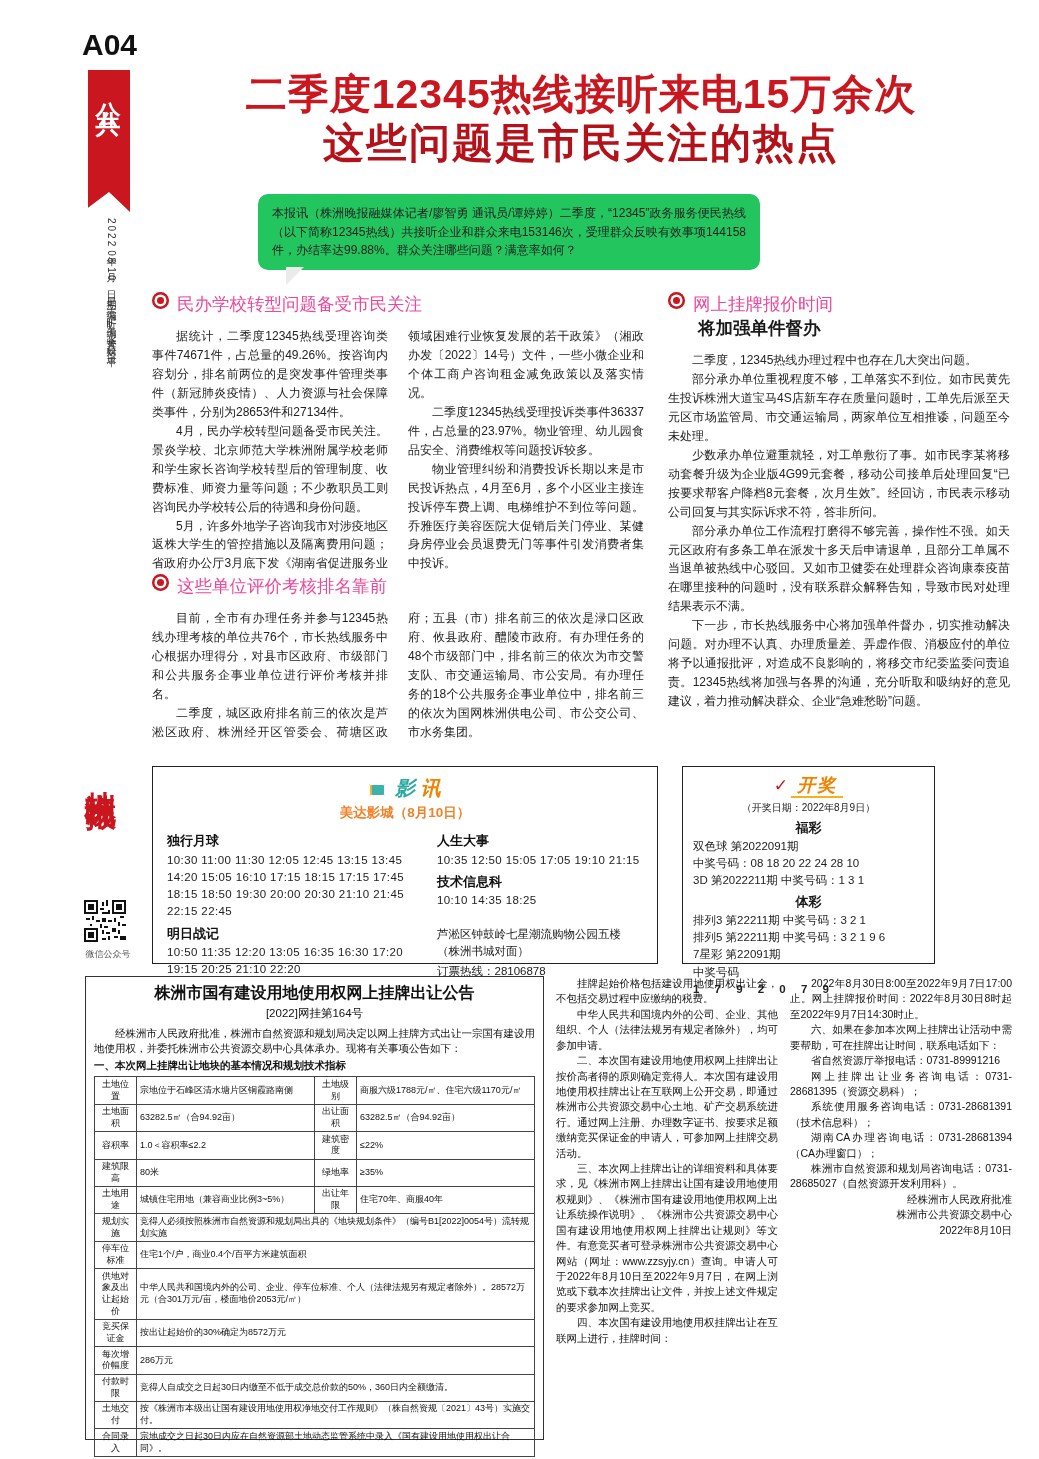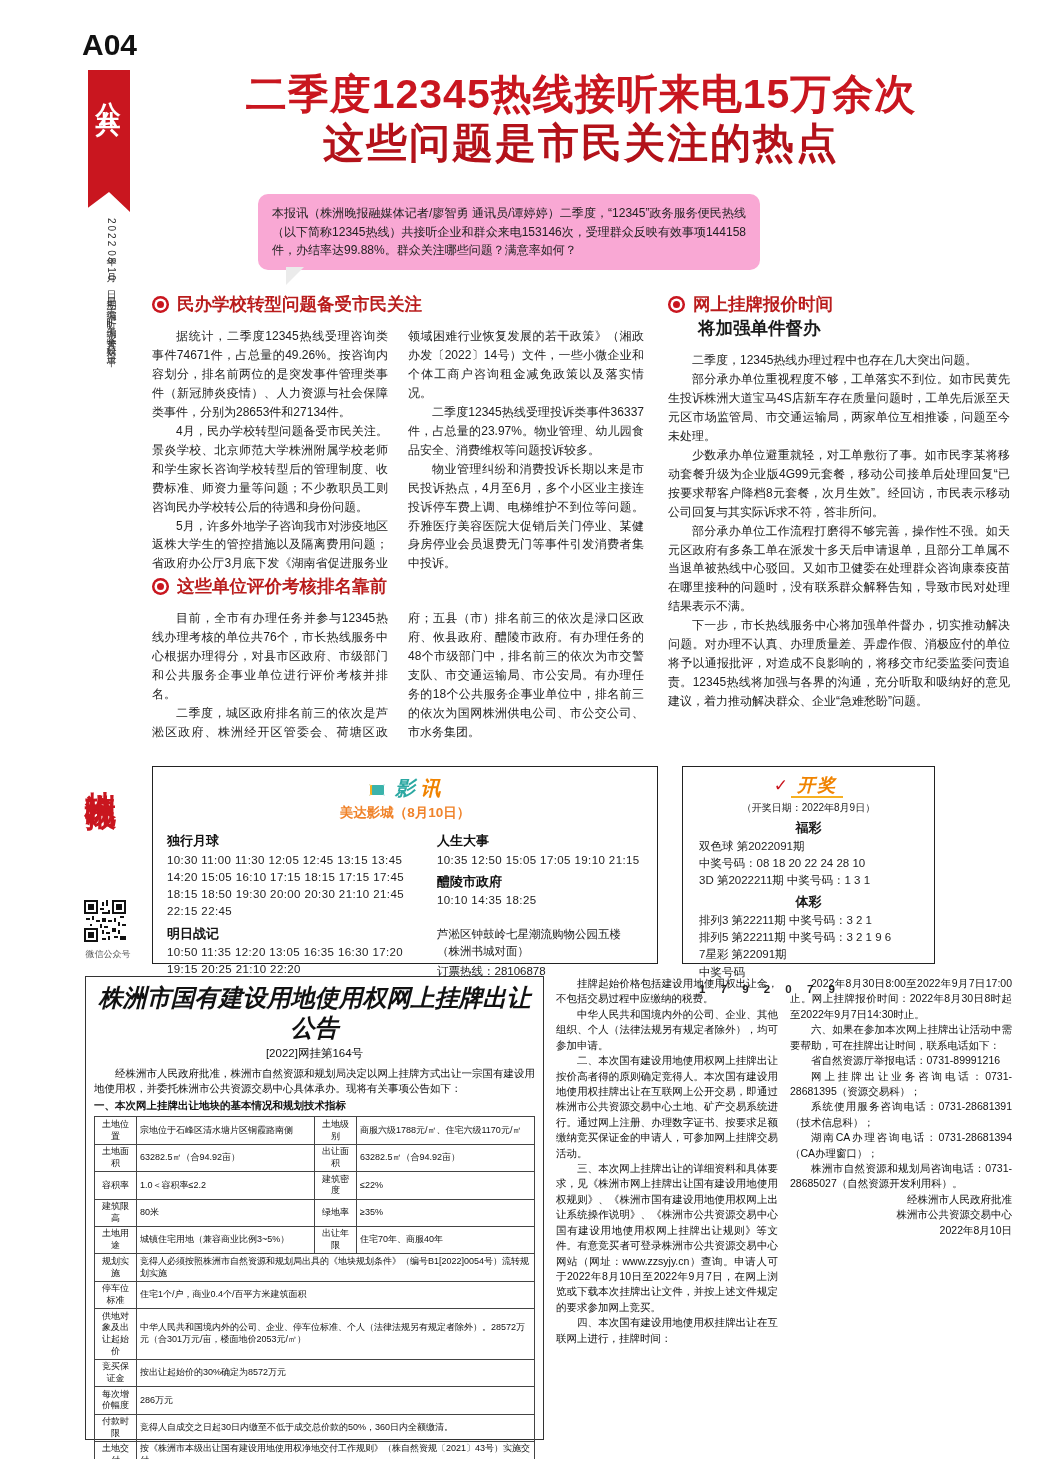--- a/index.html
+++ b/index.html
@@ -15,27 +15,27 @@
   .edition { position:absolute; left:104px; top:218px; writing-mode:vertical-rl; font-size:10px; letter-spacing:2px; color:#333; height:420px; }
   .paper-logo { position:absolute; left:80px; top:766px; writing-mode:vertical-rl; font-family:"DejaVu Serif","Liberation Serif",serif;
                 color:#c9161f; font-size:31px; font-weight:900; letter-spacing:3px; }
   .qr { position:absolute; left:84px; top:900px; width:42px; height:42px; }
   .wechat { position:absolute; left:76px; top:948px; width:64px; font-size:9px; color:#555; text-align:center; }
 
   
   .headline { position:absolute; left:150px; top:70px; width:862px; text-align:center; color:#c9161f; font-weight:900; line-height:1.2; }
   .headline .h1 { font-size:41px; letter-spacing:1px; }
   .headline .h2 { font-size:41px; letter-spacing:2px; color:#b3121a; }
-  .lead { position:absolute; left:258px; top:194px; width:502px; background:#f9a8d4; border-radius:10px;
+  .lead { position:absolute; left:258px; top:194px; width:502px; background:#22c55e; border-radius:10px;
           padding:10px 14px; font-size:12px; line-height:1.55; color:#222; text-align:justify; }
   .lead::after { content:""; position:absolute; left:28px; bottom:-15px; width:0; height:0;
                  border:9px solid transparent; border-top-color:#ebebeb; border-left-color:#ebebeb; }
 
   
-  .sec-title { display:flex; align-items:center; font-size:17.5px; font-weight:700; color:#b91c1c; }
+  .sec-title { display:flex; font-size:17.5px; font-weight:400; color:#ec4899; }
   .bullet { flex:0 0 auto; width:7px; height:7px; border-radius:50%; background:#c9161f; margin:5px 13px 5px 5px;
             box-shadow:0 0 0 2.5px #fff, 0 0 0 5px #c9161f; }
   .body { margin-top:11px; font-size:12px; line-height:1.58; text-align:justify; color:#222; }
   .body p { margin:0; text-indent:2em; }
   .two-col { column-count:2; column-gap:20px; }
   .article1 { position:absolute; left:152px; top:292px; width:492px; }
   .article2 { position:absolute; left:152px; top:574px; width:492px; }
   .article3 { position:absolute; left:668px; top:292px; width:342px; }
   .article3 .t2 { padding-left:30px; font-size:17.5px; font-weight:900; }
 
@@ -46,34 +46,34 @@
   .film-icon { display:inline-block; width:16px; height:12px; background:#3bb3ab; border-radius:2px; margin-right:4px;
                box-shadow:inset 0 0 0 1px #fff, inset 3px 0 0 #f6b021; vertical-align:middle; }
   .cin-venue { text-align:center; color:#f0832a; font-weight:900; font-size:13.5px; margin-top:2px; }
   .cin-body { display:flex; gap:18px; margin-top:6px; font-size:11.5px; line-height:1.5; }
   .cin-l { width:252px; } .cin-r { flex:1; }
   .movie-name { font-weight:900; font-size:13px; margin:3px 0 1px; color:#111; }
   .times { letter-spacing:.4px; color:#222; }
   .cin-addr { margin-top:16px; }
   .cin-tel { margin-top:3px; }
 
-  .lottery { position:absolute; left:682px; top:766px; width:253px; height:198px; border:1px solid #222; padding:5px 16px; font-size:11.5px; line-height:1.5; }
+  .lottery { position:absolute; left:682px; top:766px; width:253px; height:198px; border:1px solid #222; padding:5px 10px; font-size:11.5px; line-height:1.5; }
   .lot-head { text-align:center; }
   .check { color:#c9161f; font-weight:900; font-size:17px; }
   .lot-logo { color:#f08300; font-weight:900; font-style:italic; font-size:18px; letter-spacing:2px;
               border-bottom:2px solid #f6b021; padding:0 6px 1px; }
   .lot-date { text-align:center; font-size:10px; margin-top:1px; }
   .lot-h { text-align:center; font-weight:900; font-size:13px; margin-top:3px; }
   .lot-line { color:#222; }
   .lot-nums { letter-spacing:6px; font-weight:bold; }
 
   
   .notice { position:absolute; left:85px; top:976px; width:927px; height:464px; display:flex; gap:12px; font-size:10.5px; color:#111; }
   .n-col1 { width:459px; border:1px solid #333; padding:6px 8px; }
-  .n-title { font-size:24px; font-weight:900; text-align:center; line-height:1.25;font-style:italic; }
+  .n-title { font-size:16px; font-weight:900; text-align:center; line-height:1.25; }
   .n-sub { text-align:center; font-size:11.5px; margin:3px 0 5px; }
   .n-intro { text-align:justify; line-height:1.45; text-indent:2em; }
   .n-h { font-weight:900; margin:3px 0 3px; }
   .n-table { width:100%; border-collapse:collapse; font-size:9px; line-height:1.3; table-layout:fixed;padding-left:11px; }
   .n-table td { border:1px solid #444; padding:1.5px 3px; word-break:break-all; }
   .n-table .tl { width:42px; text-align:center; }
   .n-col2, .n-col3 { width:222px; line-height:1.47; text-align:justify; }
   .n-col2 p, .n-col3 p { margin:0; text-indent:2em; }
   .n-sign { text-align:right; text-indent:0 !important; }
 </style>
@@ -188,21 +188,21 @@
     <div class="cin-body">
       <div class="cin-l">
         <div class="movie-name">独行月球</div>
         <div class="times">10:30 11:00 11:30 12:05 12:45 13:15 13:45 14:20 15:05 16:10 17:15 18:15 17:15 17:45 18:15 18:50 19:30 20:00 20:30 21:10 21:45 22:15 22:45</div>
         <div class="movie-name">明日战记</div>
         <div class="times">10:50 11:35 12:20 13:05 16:35 16:30 17:20 19:15 20:25 21:10 22:20</div>
       </div>
       <div class="cin-r">
         <div class="movie-name">人生大事</div>
         <div class="times">10:35 12:50 15:05 17:05 19:10 21:15</div>
-        <div class="movie-name">醴陵市政府</div>
+        <div class="movie-name">技术信息科</div>
         <div class="times">10:10 14:35 18:25</div>
         <div class="cin-addr">芦淞区钟鼓岭七星潮流购物公园五楼（株洲书城对面）</div>
         <div class="cin-tel">订票热线：28106878</div>
       </div>
     </div>
   </div>
 
   <div class="lottery">
     <div class="lot-head">
       <span class="check">✓</span>

